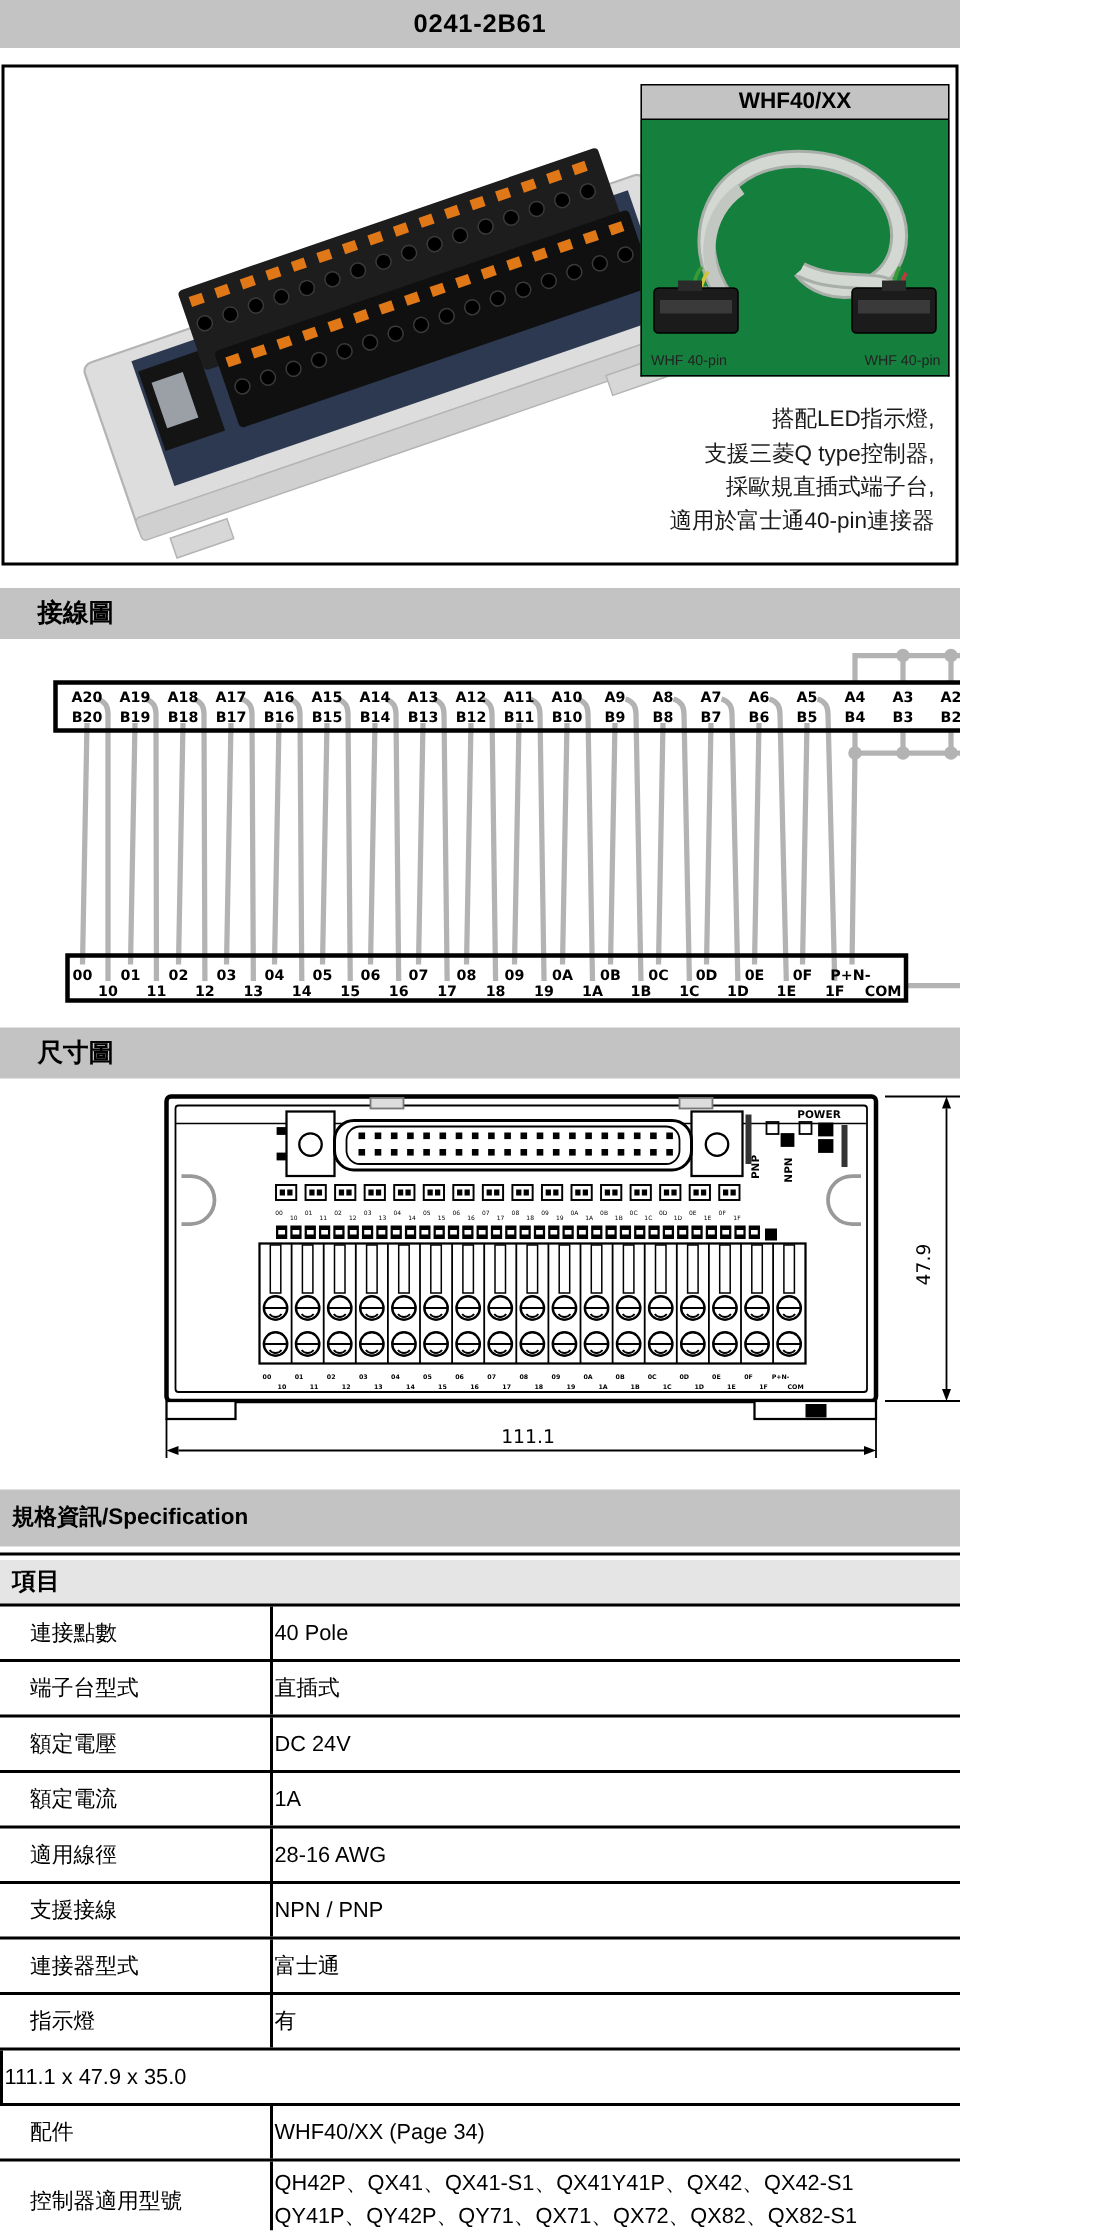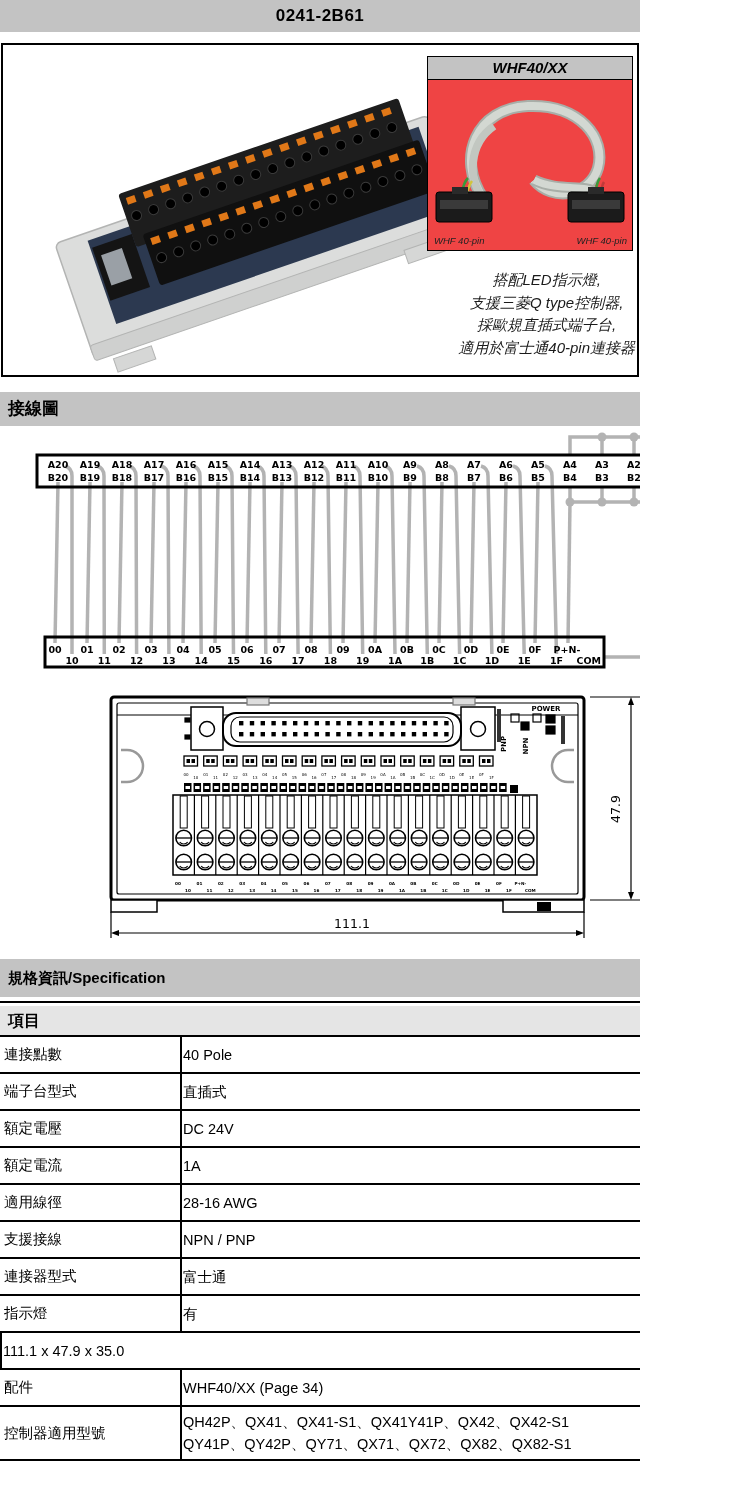--- a/index.html
+++ b/index.html
@@ -3,40 +3,40 @@
 <meta charset="utf-8">
 <style>
   html,body{margin:0;padding:0;background:#fff;}
   body{width:743px;font-family:"Liberation Sans","DejaVu Sans",sans-serif;color:#000;}
   .page{position:relative;width:640px;height:1487px;background:#fff;overflow:hidden;}
 
   .title-bar{height:32px;background:#c3c3c3;text-align:center;font-weight:bold;
              font-size:17px;line-height:32px;letter-spacing:.5px;}
   .gap11{height:11px;} .gap15{height:15px;} .gap7{height:7px;} .gap8{height:8px;} .gap3{height:3px;}
 
-  .product-box{position:relative;height:334px;border:2px solid #000;margin:0 1px;box-sizing:border-box;background:#fff;font-style:italic;}
+  .product-box{position:relative;height:334px;border:2px solid #000;margin:0 1px;box-sizing:border-box;background:#fff;}
   .module-photo{position:absolute;left:2px;top:2px;}
   .whf-inset{position:absolute;right:4px;top:11px;width:206px;}
   .whf-header{border:1px solid #000;background:#c3c3c3;height:22px;line-height:22px;
               text-align:center;font-weight:bold;font-size:15px;}
-  .whf-photo{border:1px solid #000;border-top:none;height:170px;position:relative;background:#ef4444;}
+  .whf-photo{border:1px solid #000;border-top:none;height:170px;position:relative;background:#15803d;}
   .whf-label{position:absolute;bottom:4px;font-size:9.5px;color:#222;}
   .whf-label.left{left:6px;} .whf-label.right{right:5px;}
-  .features{position:absolute;right:2px;top:224px;text-align:center;font-size:15px;line-height:22.5px;color:#1a1a1a;}
+  .features{position:absolute;right:14px;top:224px;text-align:right;font-size:15px;line-height:22.5px;color:#1a1a1a;}
 
   .section-bar{height:34px;background:#c3c3c3;font-weight:bold;font-size:17px;
-               line-height:34px;padding-left:8px;box-sizing:border-box;}
+               line-height:34px;padding-left:25px;box-sizing:border-box;}
   svg{display:block;}
 
   .spec-bar{height:38px;background:#c3c3c3;font-weight:bold;font-size:15px;line-height:38px;padding-left:8px;}
   .spec-rule{height:0;border-top:2px solid #000;margin-top:4px;}
   .item-bar{height:29px;background:#e5e5e5;font-weight:bold;font-size:16px;line-height:29px;
             padding-left:8px;border-bottom:2px solid #000;box-sizing:content-box;}
   .spec-row{display:flex;border-bottom:2px solid #000;min-height:35px;align-items:stretch;}
-  .spec-label{width:180px;display:flex;align-items:center;padding-left:4px;font-size:14.5px;box-sizing:border-box;}
+  .spec-label{width:180px;display:flex;align-items:center;padding-left:20px;font-size:14.5px;box-sizing:border-box;}
   .spec-value{flex:1;border-left:2px solid #000;display:flex;align-items:center;
               padding:4px 4px 4px 1px;font-size:14.5px;white-space:pre-line;line-height:22px;}
 </style>
 </head>
 <body>
 
 <div class="page">
 
   <div class="title-bar">0241-2B61</div>
   <div class="gap11"></div>
@@ -282,20 +282,21 @@
       <text x="395" y="664" text-anchor="middle" font-size="9.5" font-weight="bold" font-family="&quot;DejaVu Sans&quot;,sans-serif" fill="#000">1A</text>
       <text x="427.29999999999995" y="664" text-anchor="middle" font-size="9.5" font-weight="bold" font-family="&quot;DejaVu Sans&quot;,sans-serif" fill="#000">1B</text>
       <text x="459.59999999999997" y="664" text-anchor="middle" font-size="9.5" font-weight="bold" font-family="&quot;DejaVu Sans&quot;,sans-serif" fill="#000">1C</text>
       <text x="491.9" y="664" text-anchor="middle" font-size="9.5" font-weight="bold" font-family="&quot;DejaVu Sans&quot;,sans-serif" fill="#000">1D</text>
       <text x="524.1999999999999" y="664" text-anchor="middle" font-size="9.5" font-weight="bold" font-family="&quot;DejaVu Sans&quot;,sans-serif" fill="#000">1E</text>
       <text x="556.5" y="664" text-anchor="middle" font-size="9.5" font-weight="bold" font-family="&quot;DejaVu Sans&quot;,sans-serif" fill="#000">1F</text>
       <text x="588.8" y="664" text-anchor="middle" font-size="9.5" font-weight="bold" font-family="&quot;DejaVu Sans&quot;,sans-serif" fill="#000">COM</text>
     </svg>
 
   <div class="gap7"></div>
+  <div class="section-bar">尺寸圖</div>
 
   <svg id="dim-svg" width="743" height="266" viewBox="0 719 743 266">
       <rect x="111" y="731" width="473" height="203" fill="#fff" stroke="#000" stroke-width="3" rx="3"></rect>
       <rect x="117" y="737" width="461" height="191" fill="none" stroke="#000" stroke-width="1.2" rx="2"></rect>
       <line x1="117" y1="749" x2="578" y2="749" stroke="#000" stroke-width="1"></line>
       <rect x="247" y="732" width="22" height="7" fill="#ddd" stroke="#777" stroke-width="1.2"></rect>
       <rect x="453" y="732" width="22" height="7" fill="#ddd" stroke="#777" stroke-width="1.2"></rect>
       <rect x="191" y="741" width="32" height="43" fill="#fff" stroke="#000" stroke-width="1.5"></rect>
       <rect x="461" y="741" width="34" height="43" fill="#fff" stroke="#000" stroke-width="1.5"></rect>
       <circle cx="207" cy="763" r="7.5" fill="#fff" stroke="#000" stroke-width="1.5"></circle>

